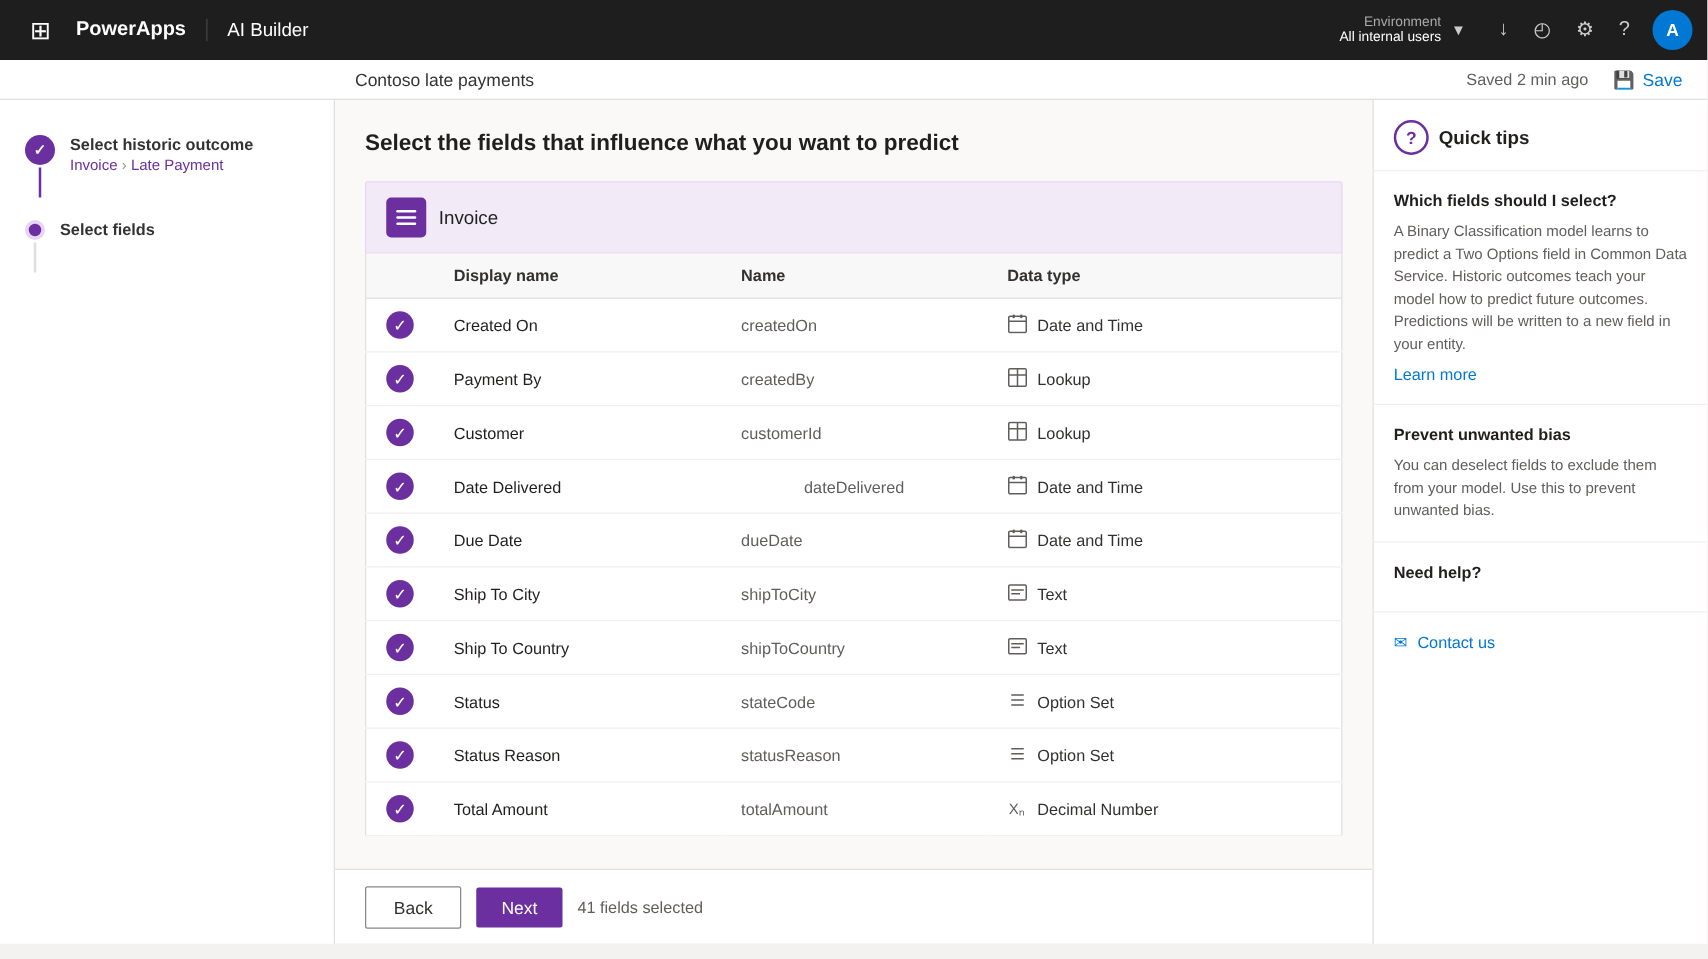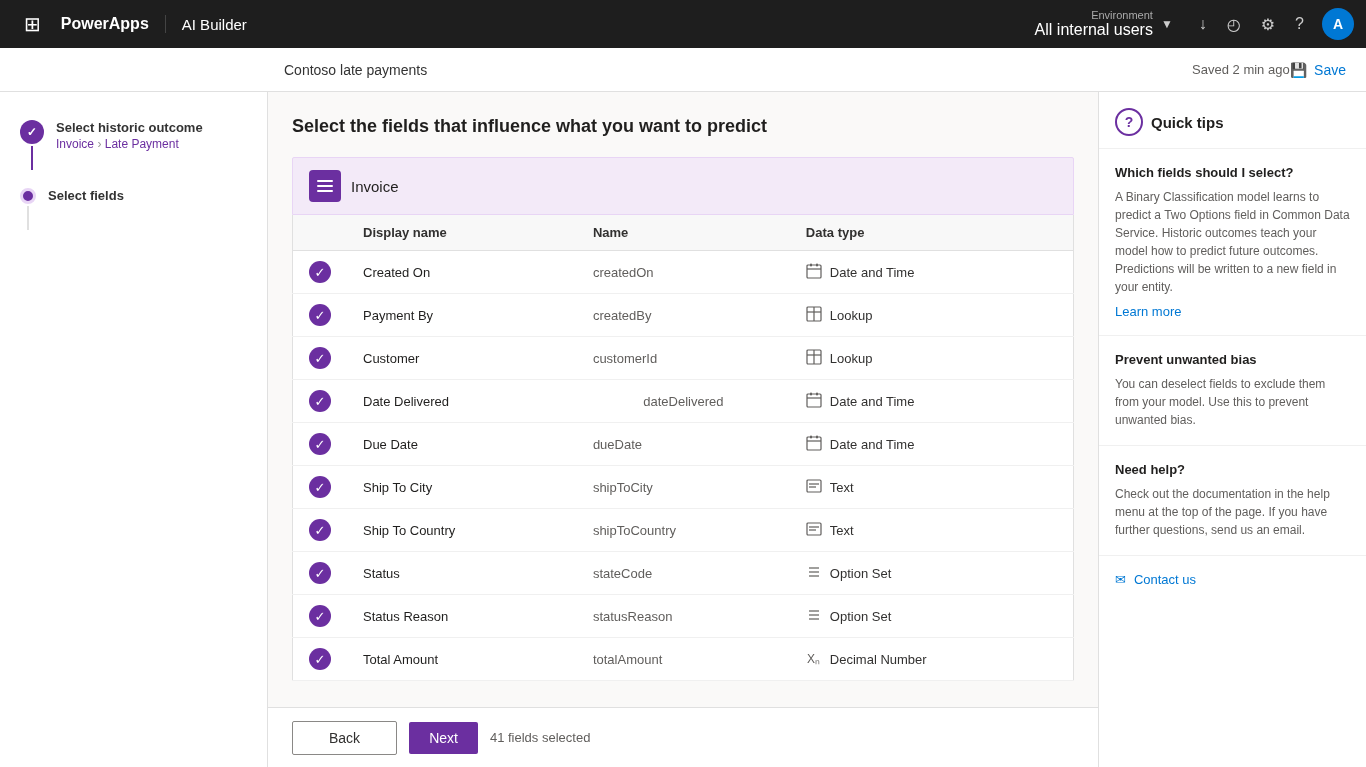--- a/index.html
+++ b/index.html
@@ -37,21 +37,21 @@
     .navbar-env {
       display: flex;
       flex-direction: column;
       align-items: flex-end;
       color: #ccc;
       font-size: 12px;
       margin-right: 8px;
       cursor: pointer;
     }
     .navbar-env .env-label { font-size: 11px; color: #aaa; }
-    .navbar-env .env-name { color: #fff; font-size: 16px; }
+    .navbar-env .env-name { color: #fff; font-size: 11px; }
     .navbar-chevron { color: #ccc; font-size: 12px; margin-right: 16px; cursor: pointer; }
     .navbar-icon {
       color: #ccc;
       font-size: 16px;
       padding: 0 10px;
       cursor: pointer;
     }
     .navbar-avatar {
       width: 32px; height: 32px;
       border-radius: 50%;
@@ -63,32 +63,32 @@
       margin-left: 8px;
       cursor: pointer;
     }
 
     
     .subheader {
       display: flex;
       align-items: center;
       background: #fff;
       border-bottom: 1px solid #e0e0e0;
-      height: 44px;
+      height: 32px;
       padding: 0 20px 0 284px;
       justify-content: space-between;
     }
     .subheader-title {
       font-size: 14px;
       color: #333;
     }
     .subheader-right {
       display: flex;
       align-items: center;
-      gap: 1px;
+      gap: 20px;
     }
     .save-status {
       font-size: 13px;
       color: #605e5c;
     }
     .save-btn {
       display: flex;
       align-items: center;
       gap: 6px;
       background: none;
@@ -318,21 +318,21 @@
       height: 60px;
       display: flex;
       align-items: center;
       padding: 0 24px;
       gap: 12px;
       border-top: 1px solid #e0e0e0;
       background: #fff;
       flex-shrink: 0;
     }
     .btn-back {
-      padding: 8px 36px;
+      padding: 8px 22px;
       border: 1px solid #8a8886;
       background: #fff;
       color: #323130;
       font-size: 14px;
       cursor: pointer;
       border-radius: 2px;
     }
     .btn-next {
       padding: 8px 20px;
       border: none;
@@ -643,21 +643,20 @@
       <span class="learn-more">Learn more</span>
     </div>
 
     <div class="tip-section">
       <div class="tip-section-title">Prevent unwanted bias</div>
       <div class="tip-section-text">You can deselect fields to exclude them from your model. Use this to prevent unwanted bias.</div>
     </div>
 
     <div class="tip-section">
       <div class="tip-section-title">Need help?</div>
-      <div class="tip-section-text">Check out the documentation in the help menu at the top of the page. If you have further questions, send us an email.</div>
     </div>
 
     <div class="contact-us">
       <span>✉</span>
       <span>Contact us</span>
     </div>
   </div>
 </div>
 
 </body></html>

